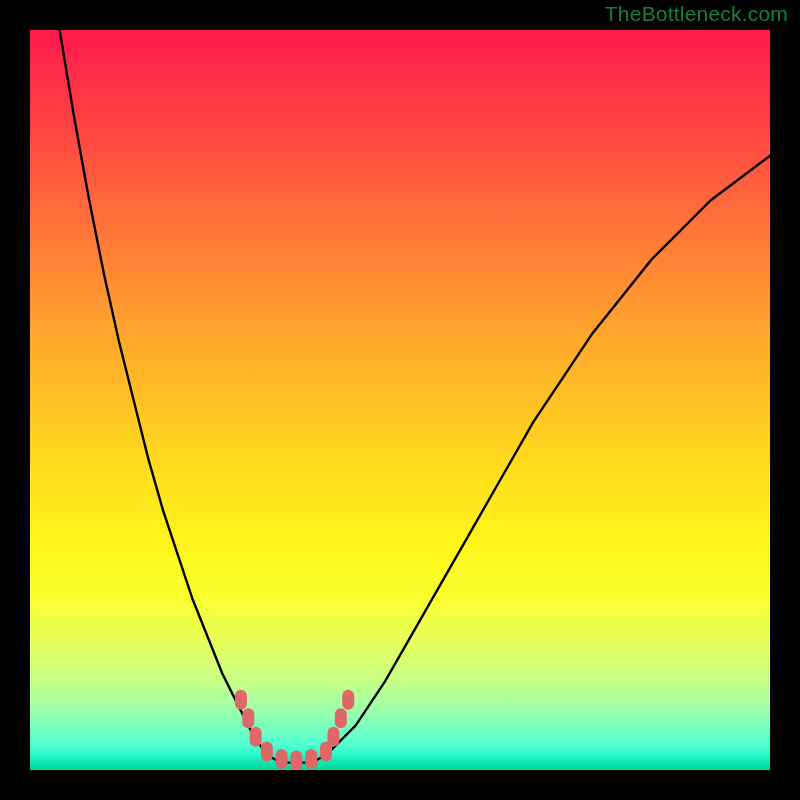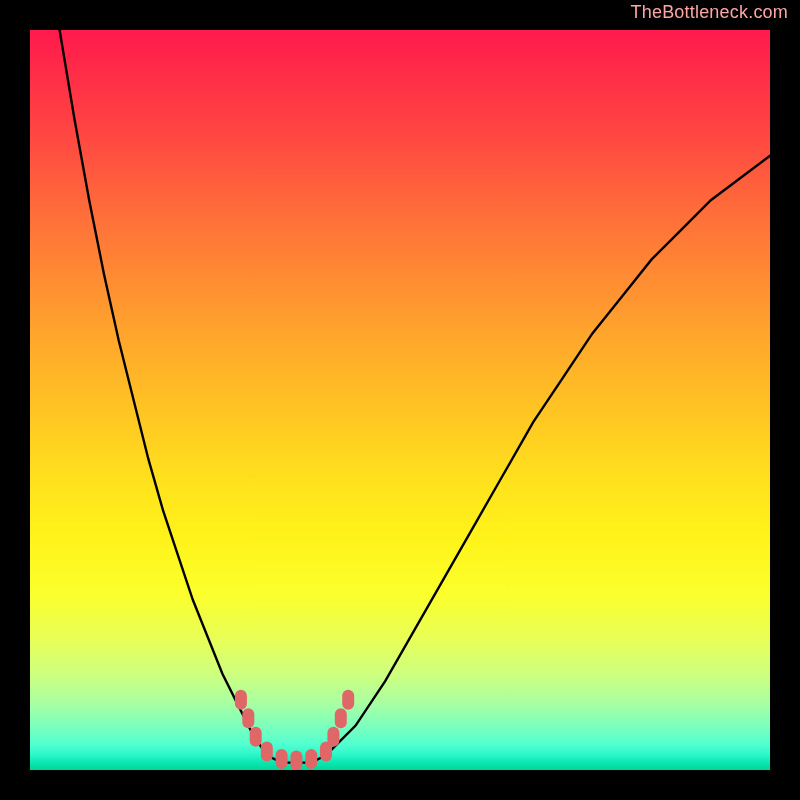--- a/index.html
+++ b/index.html
@@ -16,22 +16,22 @@
     top: 0;
     left: 0;
     width: 800px;
     height: 800px;
     background: #000;
   }
   .watermark {
     position: absolute;
     top: 2px;
     right: 12px;
-    color: #fca5a5;
-    font-size: 18px;
+    color: #15803d;
+    font-size: 21px;
     font-weight: 400;
     letter-spacing: 0.2px;
     user-select: none;
   }
   .plot {
     position: absolute;
     top: 30px;
     left: 30px;
     width: 740px;
     height: 740px;

